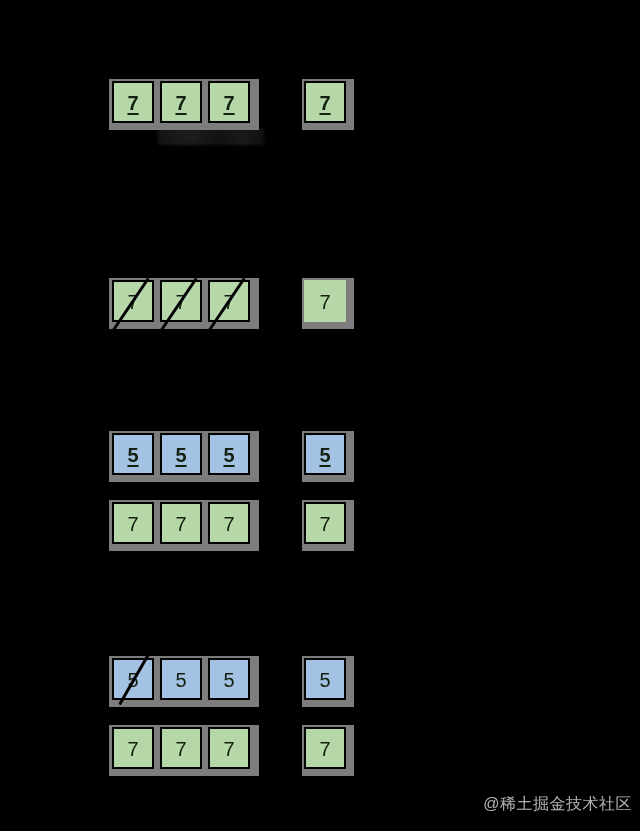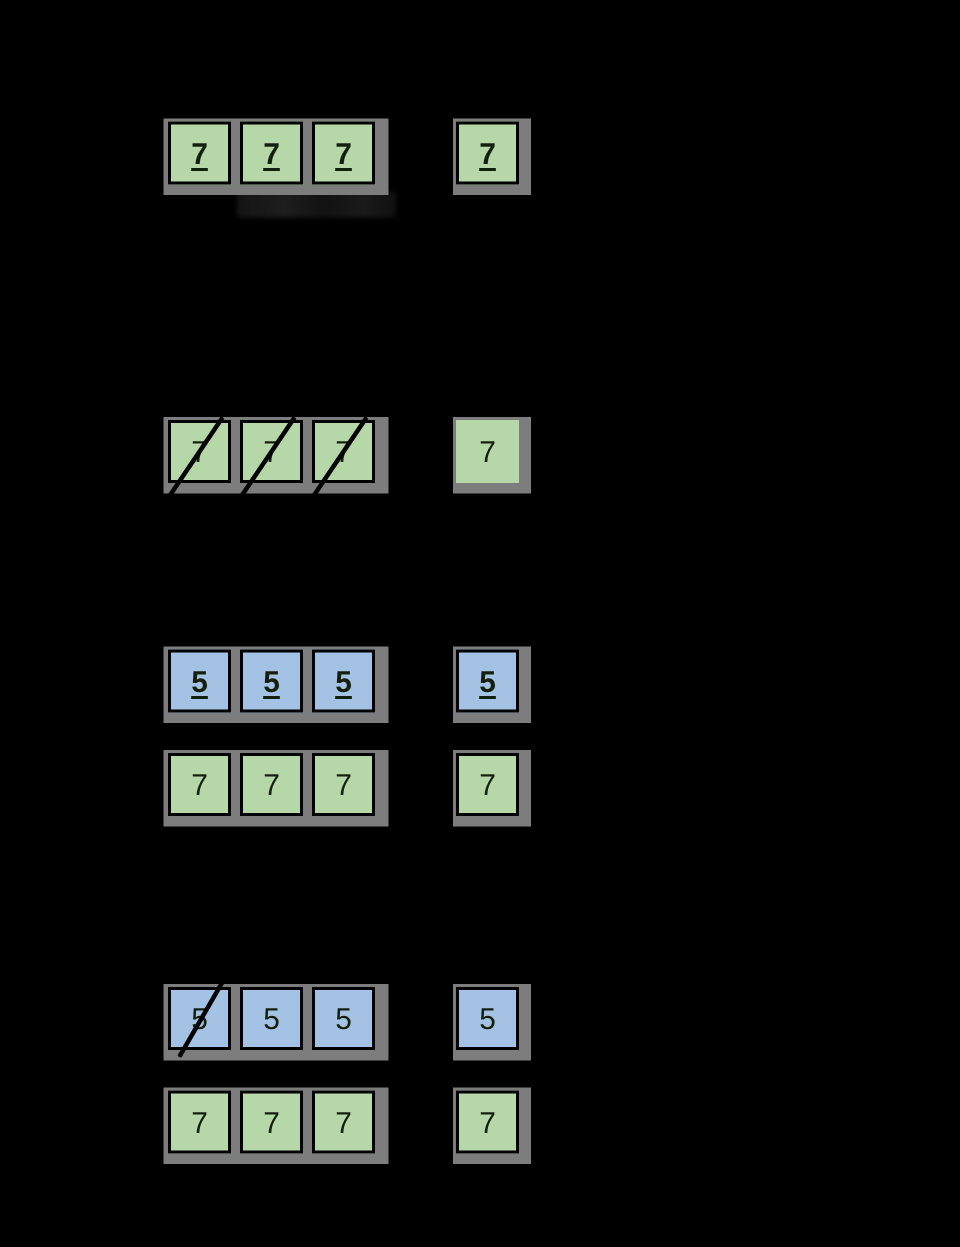--- a/index.html
+++ b/index.html
@@ -156,13 +156,14 @@
   </div>
     <div class="box" style="left: 160px; top: 727px; background: rgb(182, 215, 168); border-color: rgb(0, 0, 0);">
     <span class="digit" style="color: rgb(20, 32, 14);">7</span>
   </div>
     <div class="box" style="left: 208px; top: 727px; background: rgb(182, 215, 168); border-color: rgb(0, 0, 0);">
     <span class="digit" style="color: rgb(20, 32, 14);">7</span>
   </div>
     <div class="box" style="left: 304px; top: 727px; background: rgb(182, 215, 168); border-color: rgb(0, 0, 0);">
     <span class="digit" style="color: rgb(20, 32, 14);">7</span>
   </div>
+    <div class="watermark">@稀土掘金技术社区</div>
   </div>
 
 </body></html>

